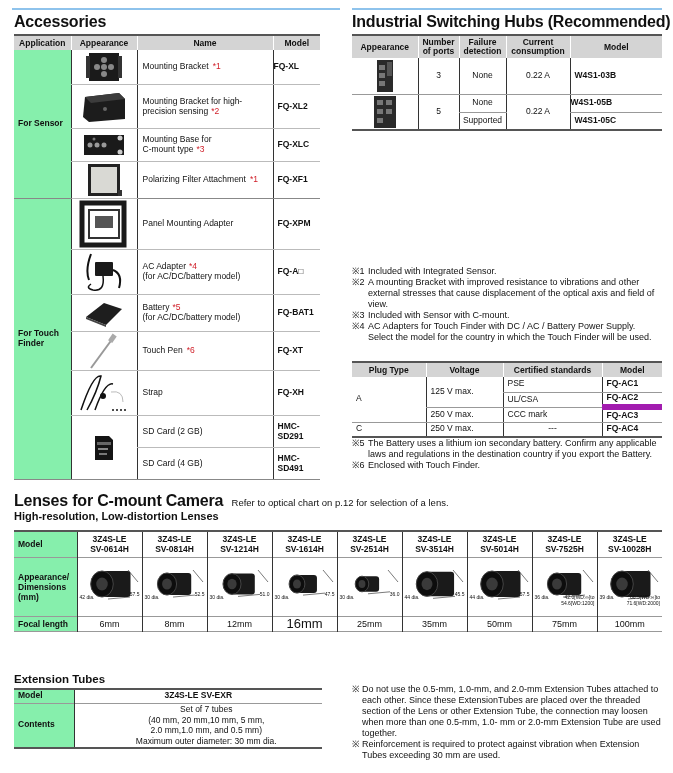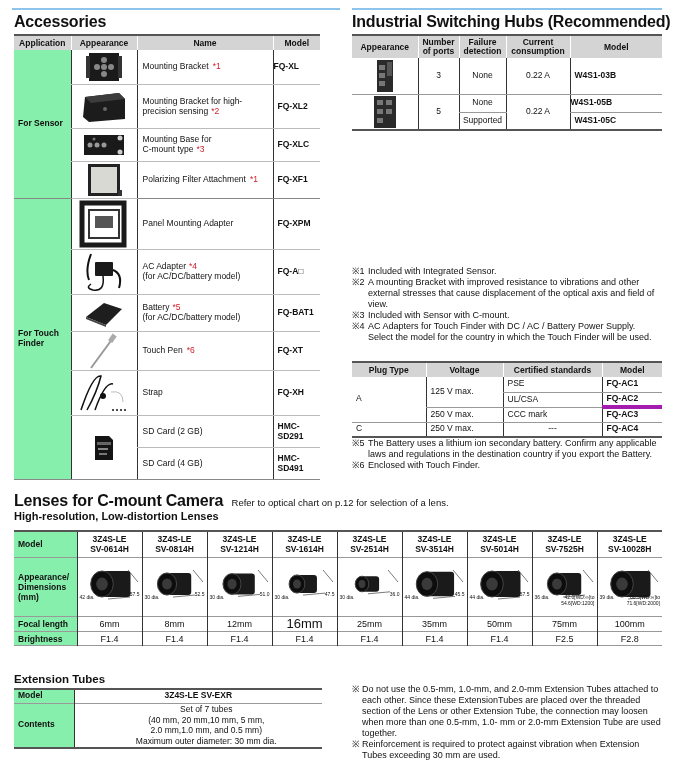--- a/index.html
+++ b/index.html
@@ -306,21 +306,21 @@
   </thead>
   <tbody>
     <tr style="height:15px;" class="hl">
       <td rowspan="3" style="padding-left:4px;border-bottom:1px solid #999;">A</td>
       <td rowspan="2" class="vline" style="padding-left:4px;border-bottom:1px solid #999;">125 V max.</td>
       <td class="vline" style="padding-left:4px;border-bottom:1px solid #999;">PSE</td>
       <td class="vline bold" style="padding-left:4px;border-bottom:1px solid #999;">FQ-AC1</td>
     </tr>
     <tr style="height:15px;">
       <td class="vline" style="padding-left:4px;border-bottom:1px solid #999;">UL/CSA</td>
-      <td class="vline bold" style="padding-left:4px;border-bottom:4px solid #a21caf;">FQ-AC2</td>
+      <td class="vline bold" style="padding-left:4px;border-bottom:6px solid #a21caf;">FQ-AC2</td>
     </tr>
     <tr style="height:15px;">
       <td class="vline" style="padding-left:4px;border-bottom:1px solid #999;">250 V max.</td>
       <td class="vline" style="padding-left:4px;border-bottom:1px solid #999;">CCC mark</td>
       <td class="vline bold" style="padding-left:4px;border-bottom:1px solid #999;">FQ-AC3</td>
     </tr>
     <tr style="height:15px;border-bottom:2px solid #555;">
       <td style="padding-left:4px;">C</td>
       <td class="vline" style="padding-left:4px;">250 V max.</td>
       <td class="vline c">---</td>
@@ -499,32 +499,20 @@
         <td class="vline c" style="font-size: 9px;">6mm</td>
         <td class="vline c" style="font-size: 9px;">8mm</td>
         <td class="vline c" style="font-size: 9px;">12mm</td>
         <td class="vline c" style="font-size: 13px;">16mm</td>
         <td class="vline c" style="font-size: 9px;">25mm</td>
         <td class="vline c" style="font-size: 9px;">35mm</td>
         <td class="vline c" style="font-size: 9px;">50mm</td>
         <td class="vline c" style="font-size: 9px;">75mm</td>
         <td class="vline c" style="font-size: 9px;">100mm</td>
       </tr>
-      <tr style="height: 14px; border-bottom: 1px solid rgb(153, 153, 153);">
-        <td class="grey" style="padding-left: 4px; line-height: 10px;"><span>Brightness</span></td>
-        <td class="vline c" style="font-size: 9px;">F1.4</td>
-        <td class="vline c" style="font-size: 9px;">F1.4</td>
-        <td class="vline c" style="font-size: 9px;">F1.4</td>
-        <td class="vline c" style="font-size: 9px;">F1.4</td>
-        <td class="vline c" style="font-size: 9px;">F1.4</td>
-        <td class="vline c" style="font-size: 9px;">F1.4</td>
-        <td class="vline c" style="font-size: 9px;">F1.4</td>
-        <td class="vline c" style="font-size: 9px;">F2.5</td>
-        <td class="vline c" style="font-size: 9px;">F2.8</td>
-      </tr>
     </tbody>
 </table>
 
 <h3 style="left:14px;top:673px;font-size:11.5px;">Extension Tubes</h3>
 <table style="left:14px;top:688px;width:308px;">
   <colgroup>
       <col style="width:60px">
       <col style="width:248px">
     </colgroup>
   <tbody>

